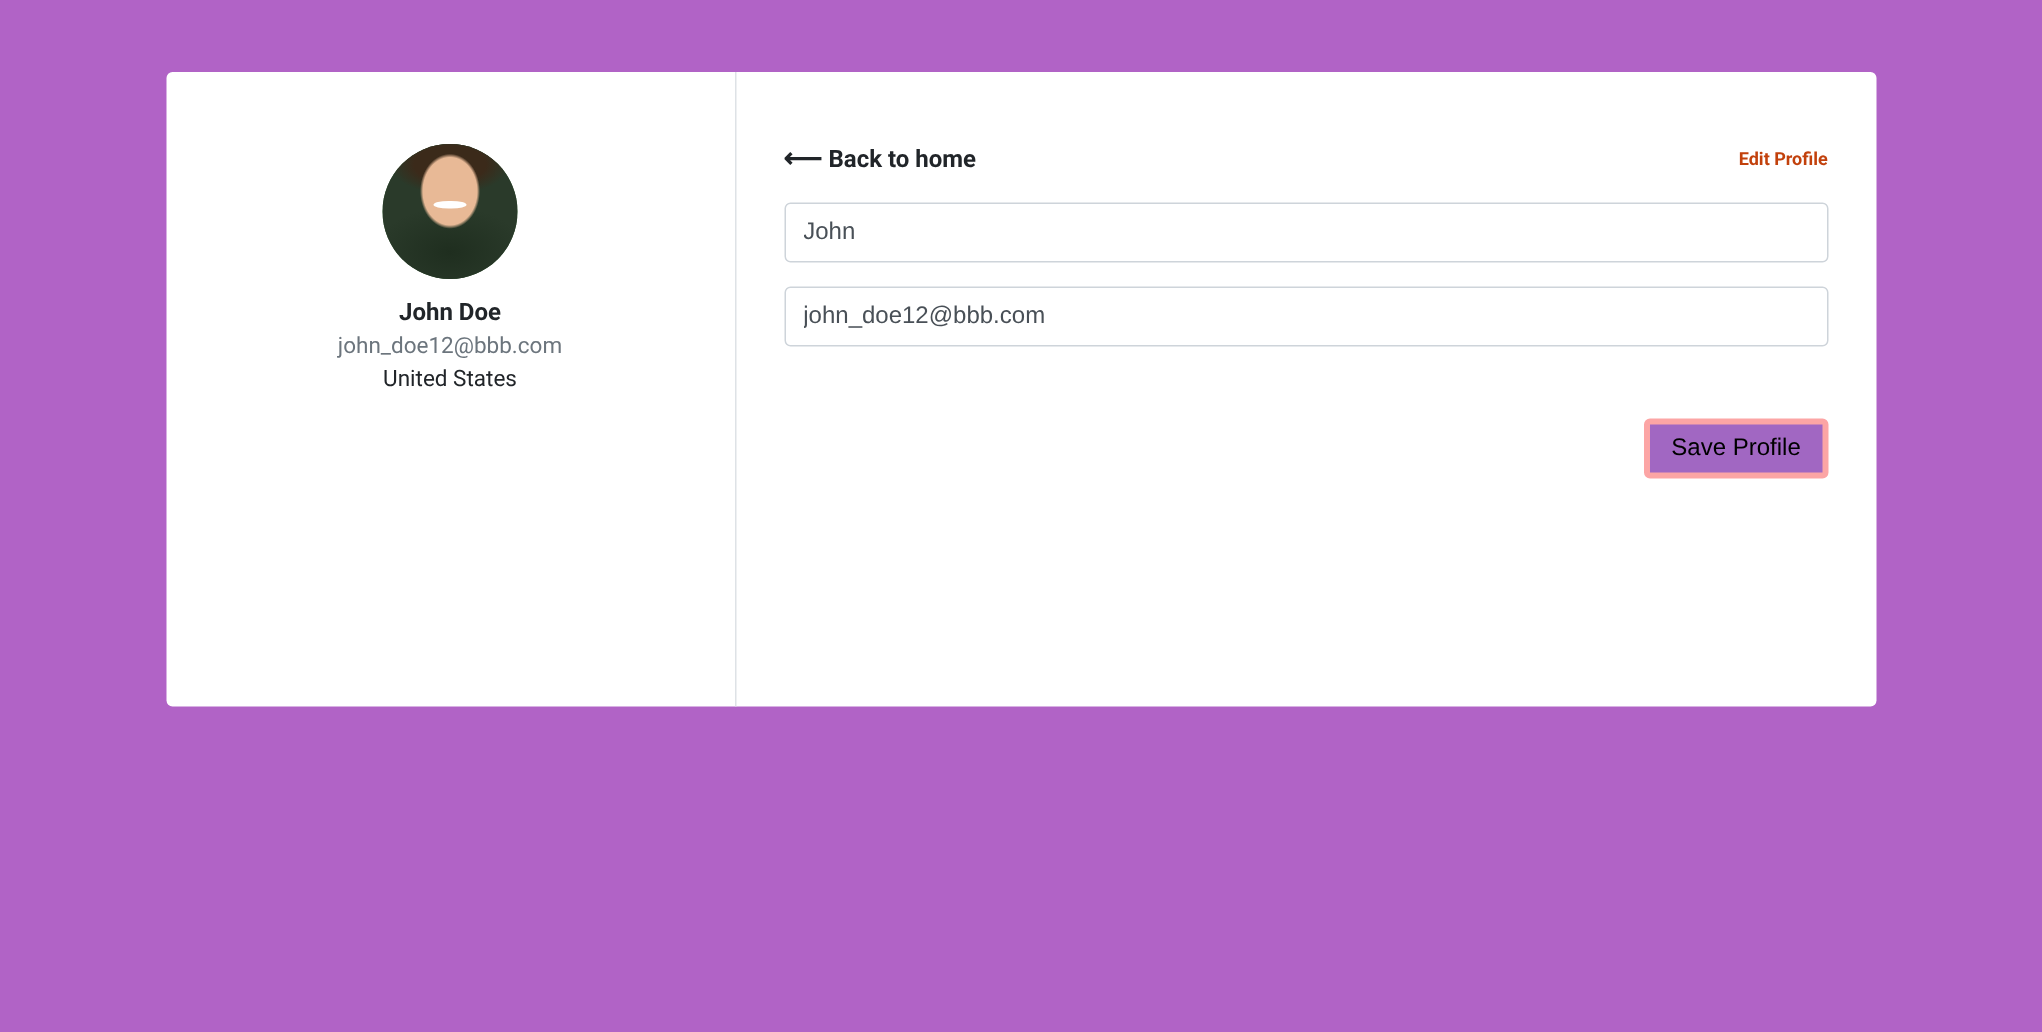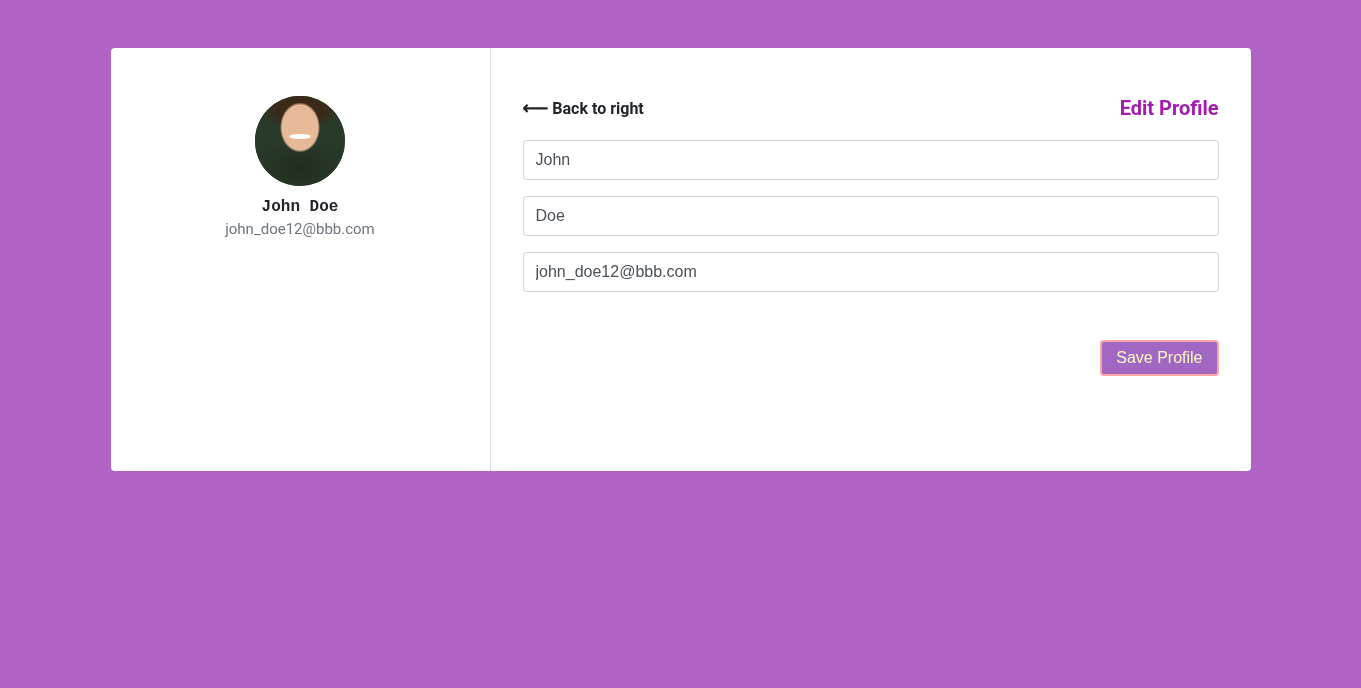--- a/index.html
+++ b/index.html
@@ -54,21 +54,20 @@
       width: 24%;
       height: 6%;
       border-radius: 50%;
       background: #fff;
     }
     .profile-name {
       font-weight: 700;
       font-size: 16px;
       color: #212529;
       margin-bottom: 4px;
-      font-family: Liberation Mono, monospace;
     }
     .profile-email {
       color: #6c757d;
       font-size: 15px;
       margin-bottom: 4px;
     }
     .profile-country {
       font-size: 15px;
       color: #212529;
     }
@@ -91,22 +90,22 @@
       gap: 4px;
       cursor: pointer;
     }
     .arrow-left {
       display: inline-block;
       font-size: 18px;
       line-height: 1;
     }
     .edit-title {
       font-weight: 700;
-      font-size: 20px;
-      color: #a21caf;
+      font-size: 12px;
+      color: #c2410c;
     }
     .form-grid {
       display: grid;
       grid-template-columns: 1fr;
       gap: 16px 32px;
     }
     .form-control {
       width: 100%;
       padding: 7px 12px;
       font-size: 16px;
@@ -115,50 +114,50 @@
       border: 1px solid #ced4da;
       border-radius: 4px;
       line-height: 1.5;
     }
     .btn-row {
       text-align: right;
       margin-top: 48px;
     }
     .btn-save {
       background-color: #a167c2;
-      border: 2px solid #fca5a5;
-      color: #fef9c3;
+      border: 4px solid #fca5a5;
+      color: #000000;
       padding: 7px 14px;
       font-size: 16px;
       border-radius: 4px;
       cursor: pointer;
     }
   </style>
 </head>
 <body>
 
 <div class="card">
   <div class="left-panel">
     <div class="avatar"></div>
     <div class="profile-name">John Doe</div>
     <div class="profile-email">john_doe12@bbb.com</div>
+    <div class="profile-country">United States</div>
   </div>
 
   <div class="right-panel">
     <div class="header-row">
       <div class="back-link">
         <span class="arrow-left">⟵</span>
-        <span>Back to right</span>
+        <span>Back to home</span>
       </div>
       <div class="edit-title">Edit Profile</div>
     </div>
 
     <div class="form-grid">
       <input class="form-control" type="text" value="John" style="">
-      <input class="form-control" type="text" value="Doe" style="">
       <input class="form-control" type="text" value="john_doe12@bbb.com" style="">
     </div>
 
     <div class="btn-row">
       <button class="btn-save">Save Profile</button>
     </div>
   </div>
 </div>
 
 </body></html>

